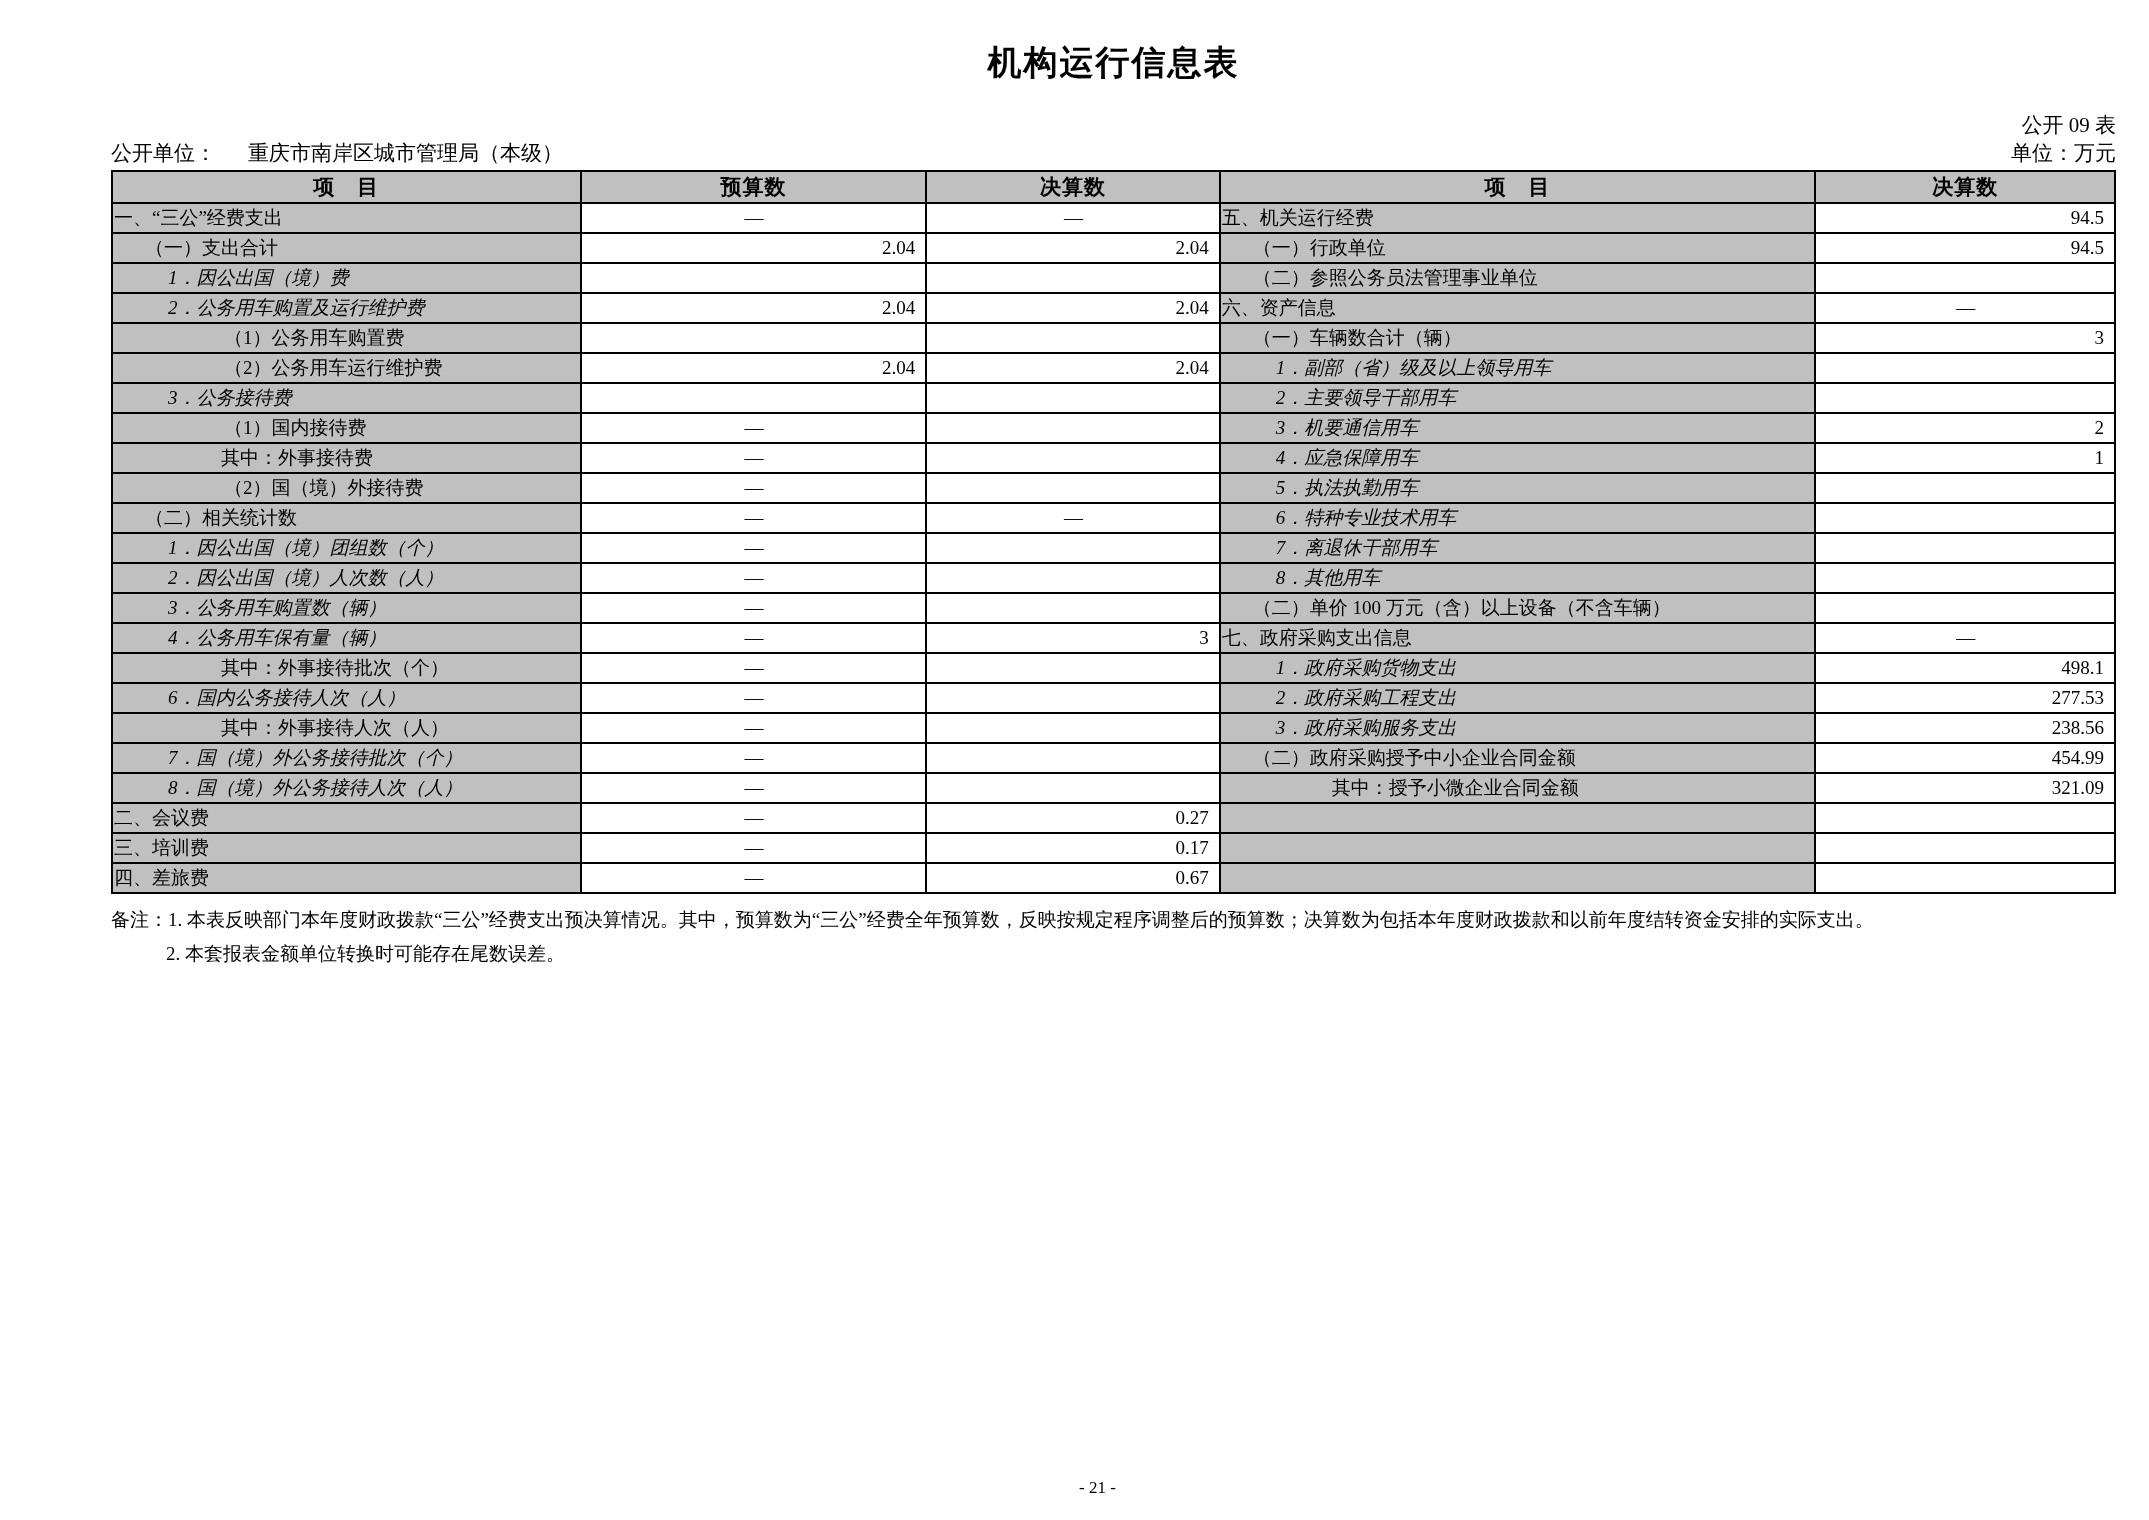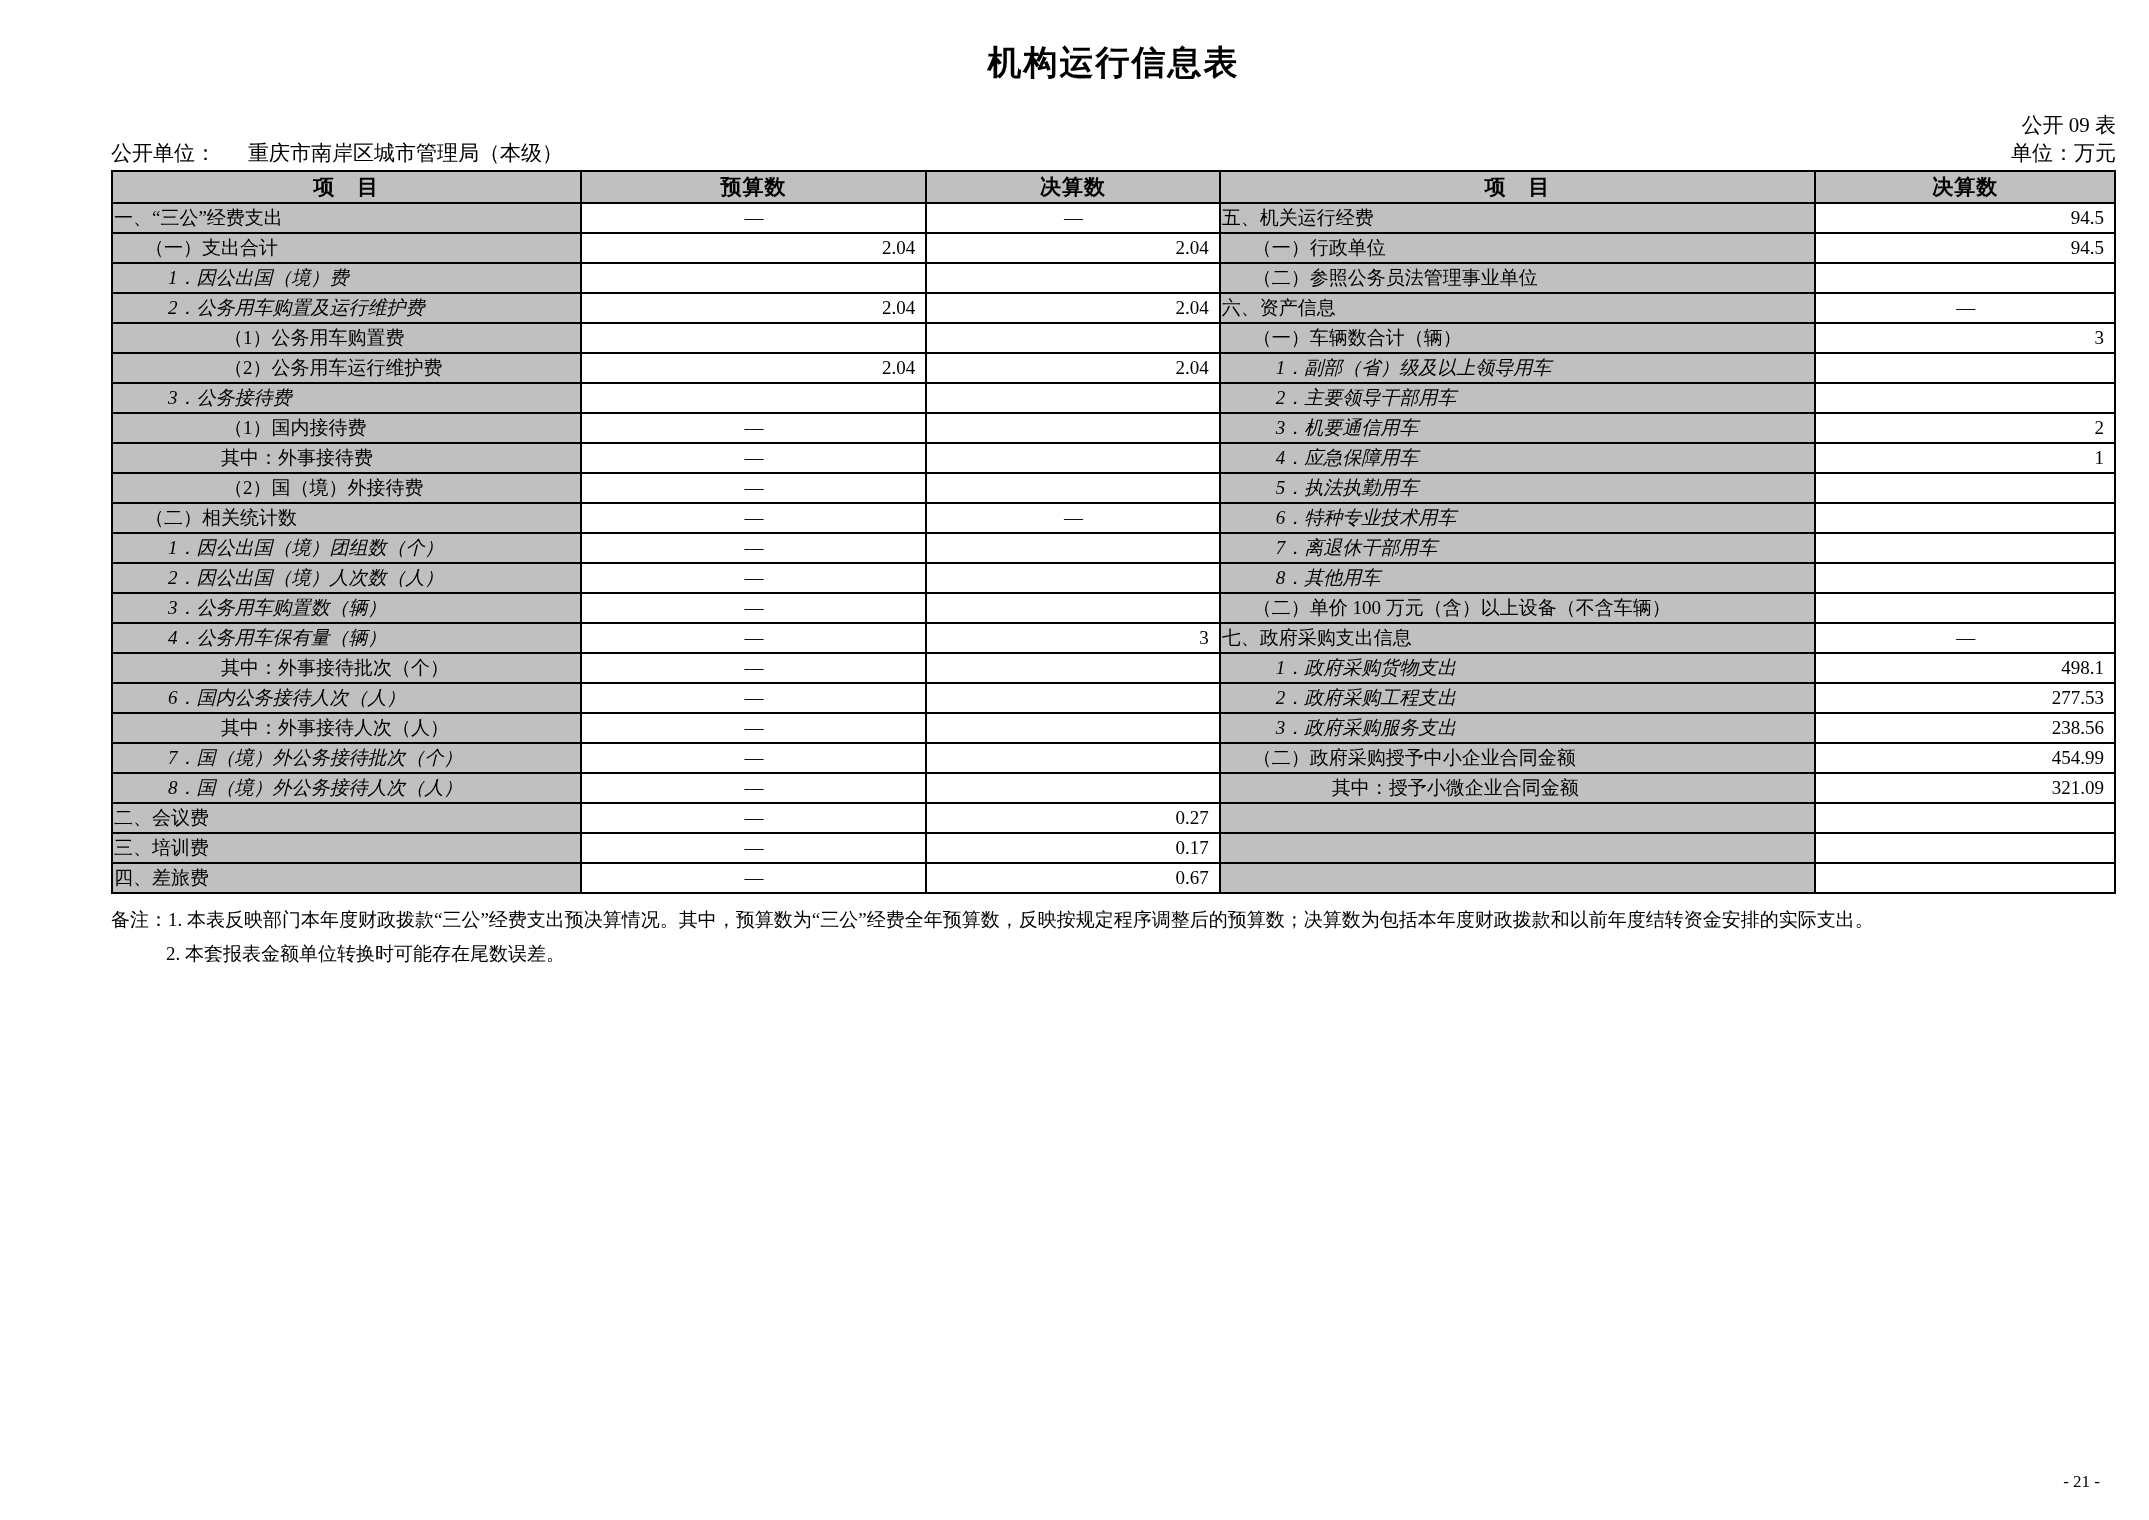--- a/index.html
+++ b/index.html
@@ -90,22 +90,22 @@
   .notes{
     font-size:19px;
     margin-top:9px;
     line-height:34px;
   }
   .note-line2{padding-left:55px;}
   .page-num{
     position:absolute;
     left:95px;
     width:2005px;
-    bottom:28px;
-    text-align:right;
+    bottom:22px;
+    text-align:center;
     font-size:17px;
   }
 </style>
 </head>
 <body>
 
 <div class="page">
   <div class="content">
 
     <div class="doc-title">机构运行信息表</div>

